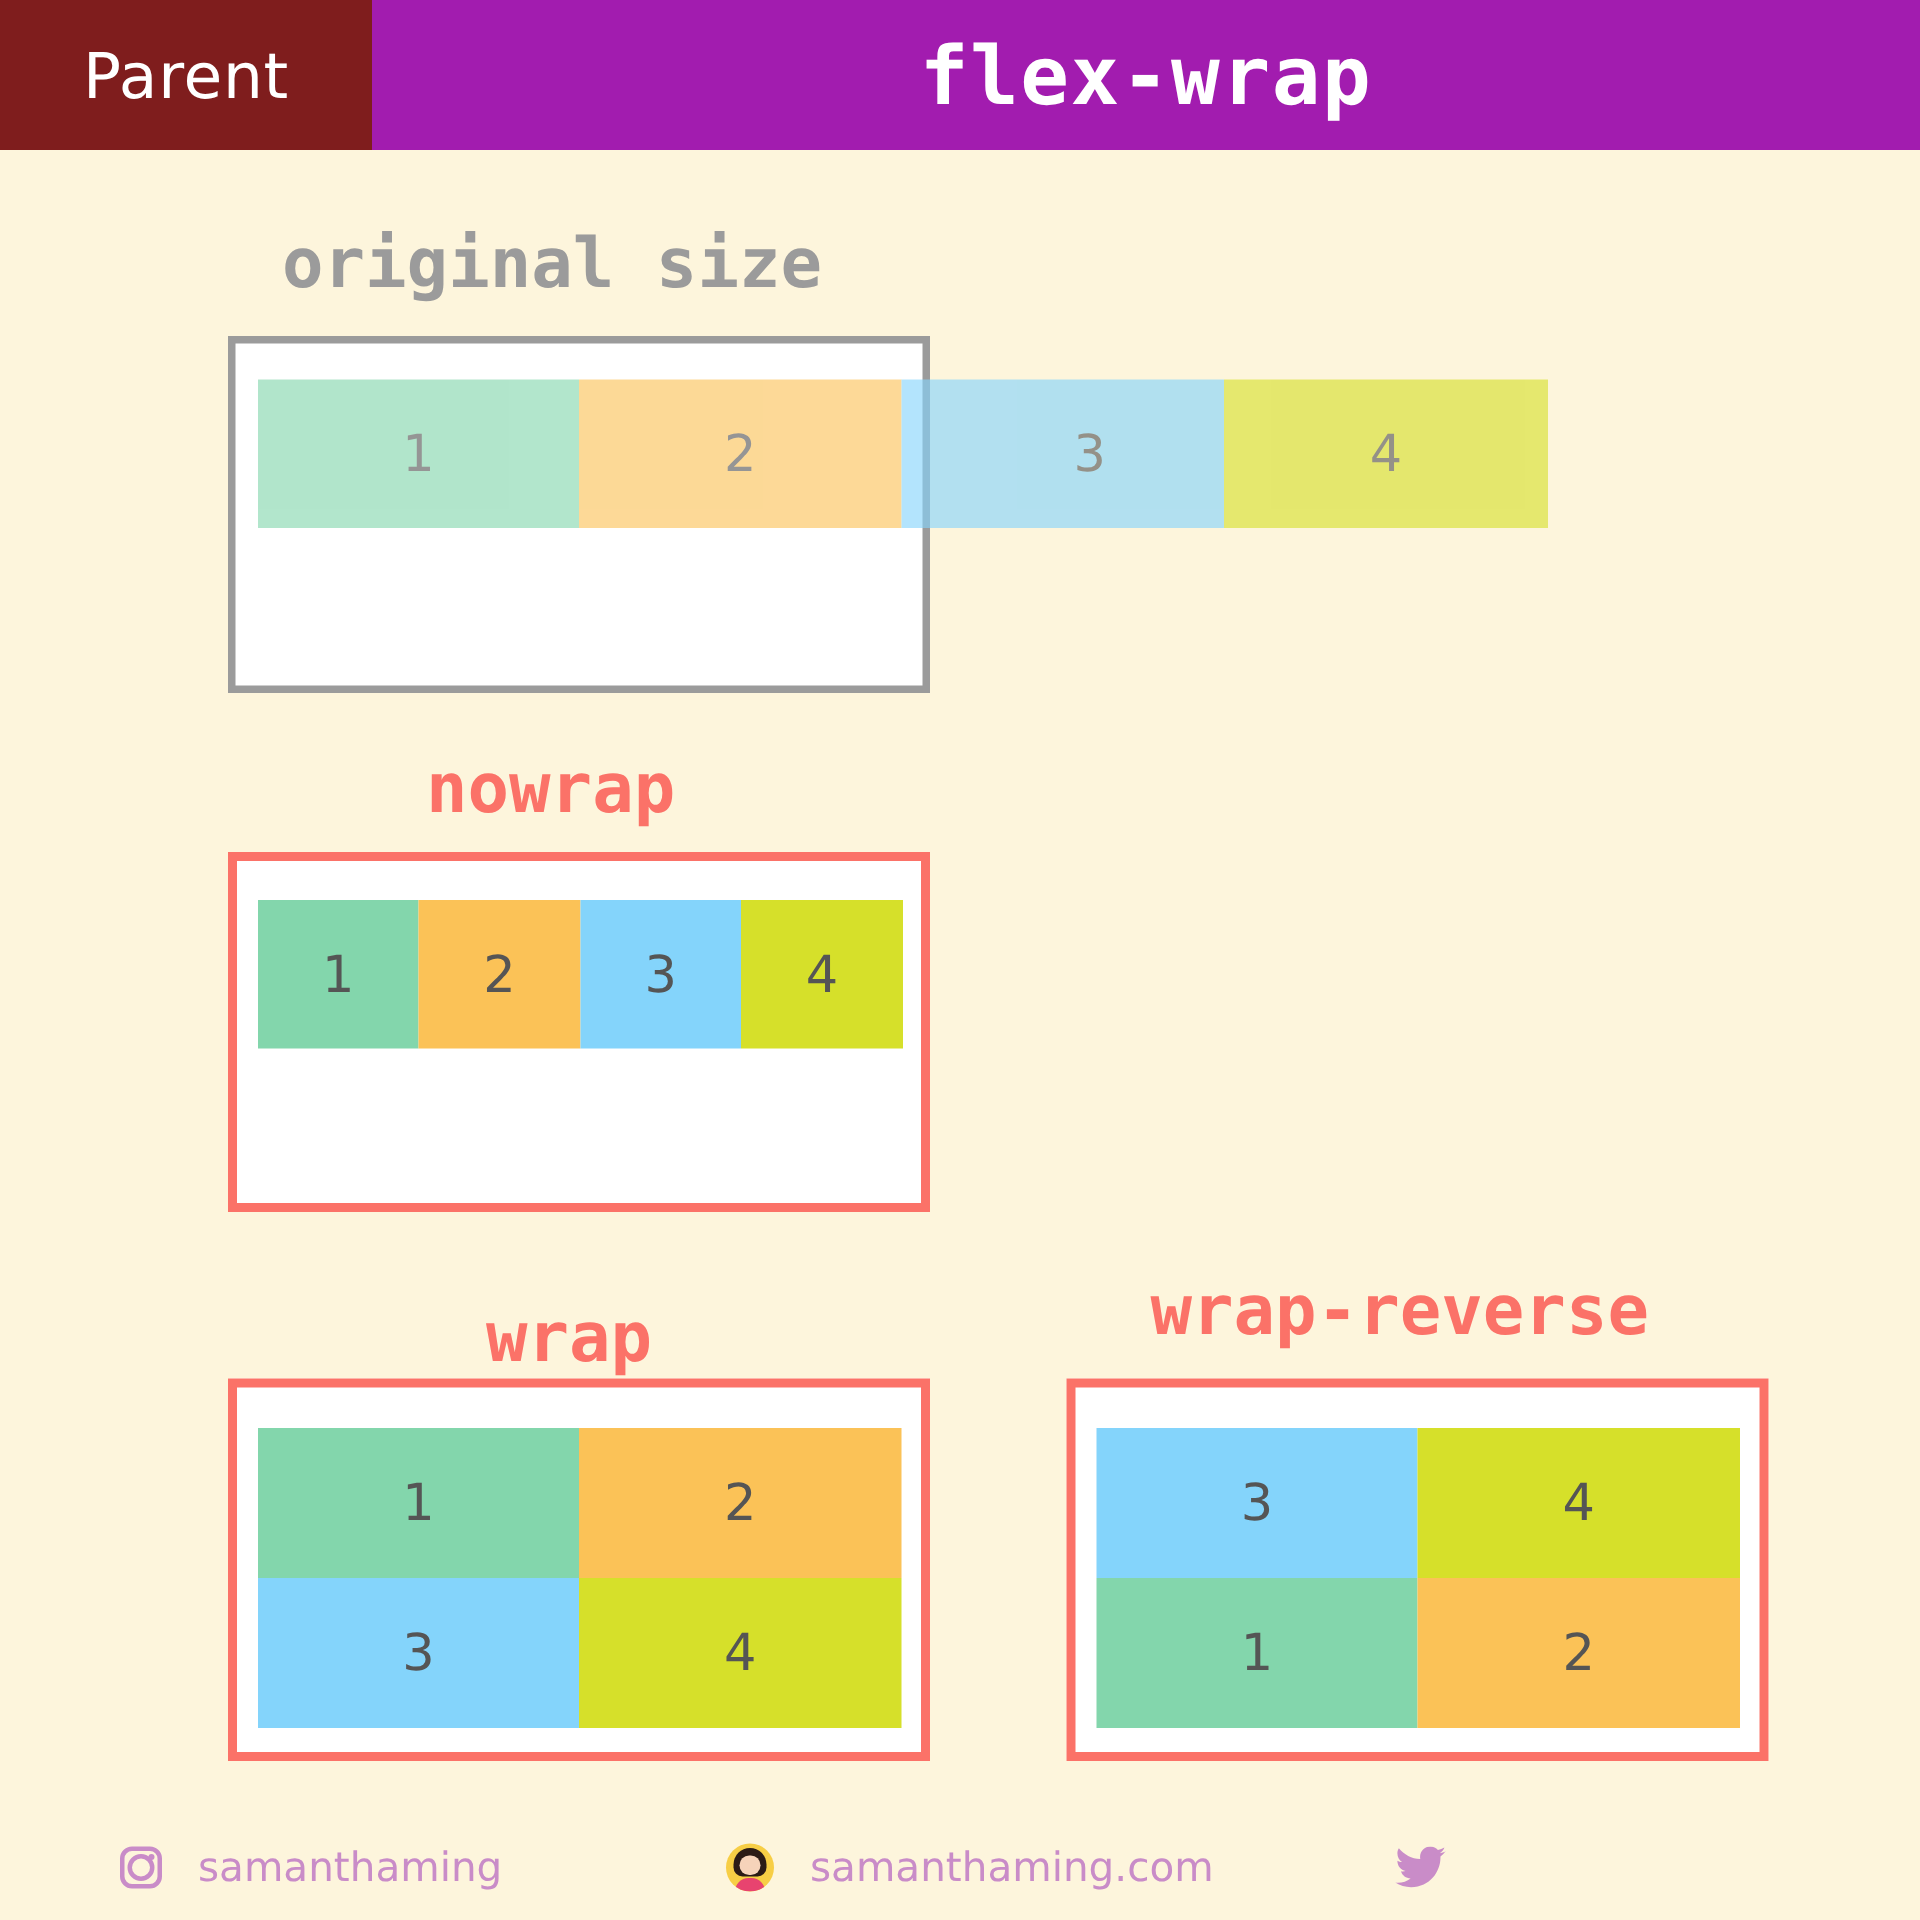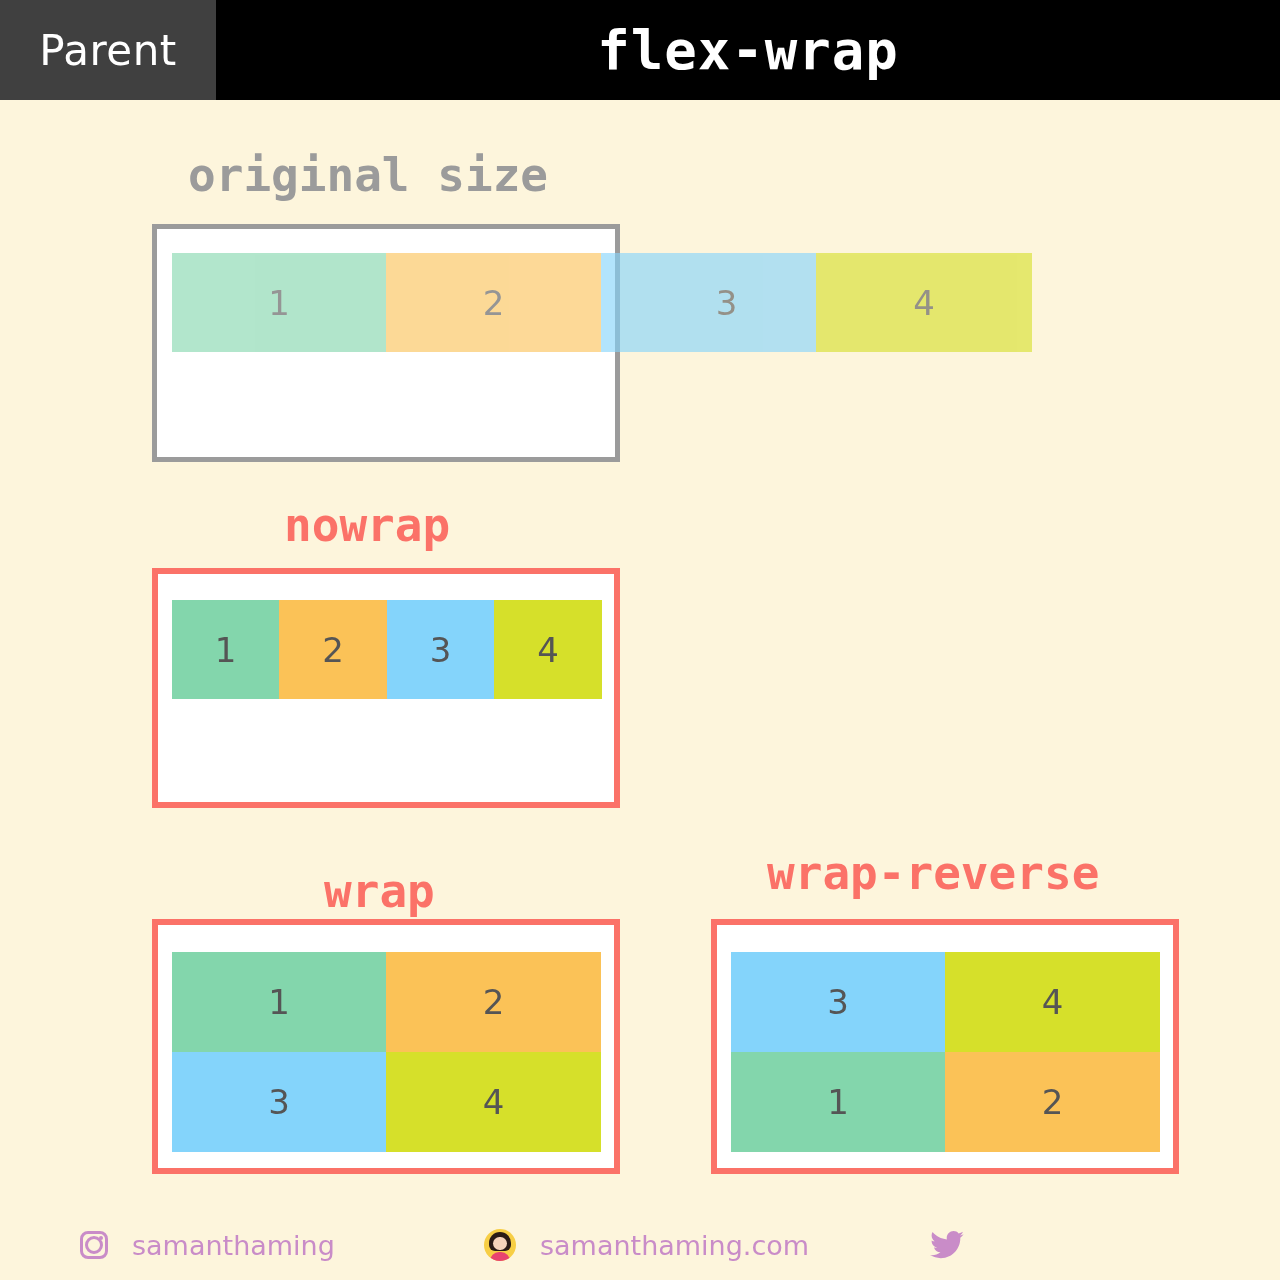--- a/index.html
+++ b/index.html
@@ -22,36 +22,36 @@
   
   .header {
     position: absolute;
     top: 0; left: 0;
     width: 1280px;
     height: 100px;
     display: flex;
     align-items: stretch;
   }
   .header-parent {
-    width: 216px;
-    background: #404040;
+    width: 248px;
+    background: #7f1d1d;
     display: flex;
     align-items: center;
     justify-content: center;
   }
   .header-parent span {
     color: #FFFFFF;
     font-family: "DejaVu Sans", sans-serif;
     font-size: 42px;
     font-weight: 400;
     letter-spacing: 0.5px;
   }
   .header-title {
     flex: 1;
-    background: #000000;
+    background: #a21caf;
     display: flex;
     align-items: center;
     justify-content: center;
   }
   .header-title span {
     color: #FFFFFF;
     font-family: "DejaVu Sans Mono", monospace;
     font-size: 54px;
     font-weight: 700;
     letter-spacing: 1px;

